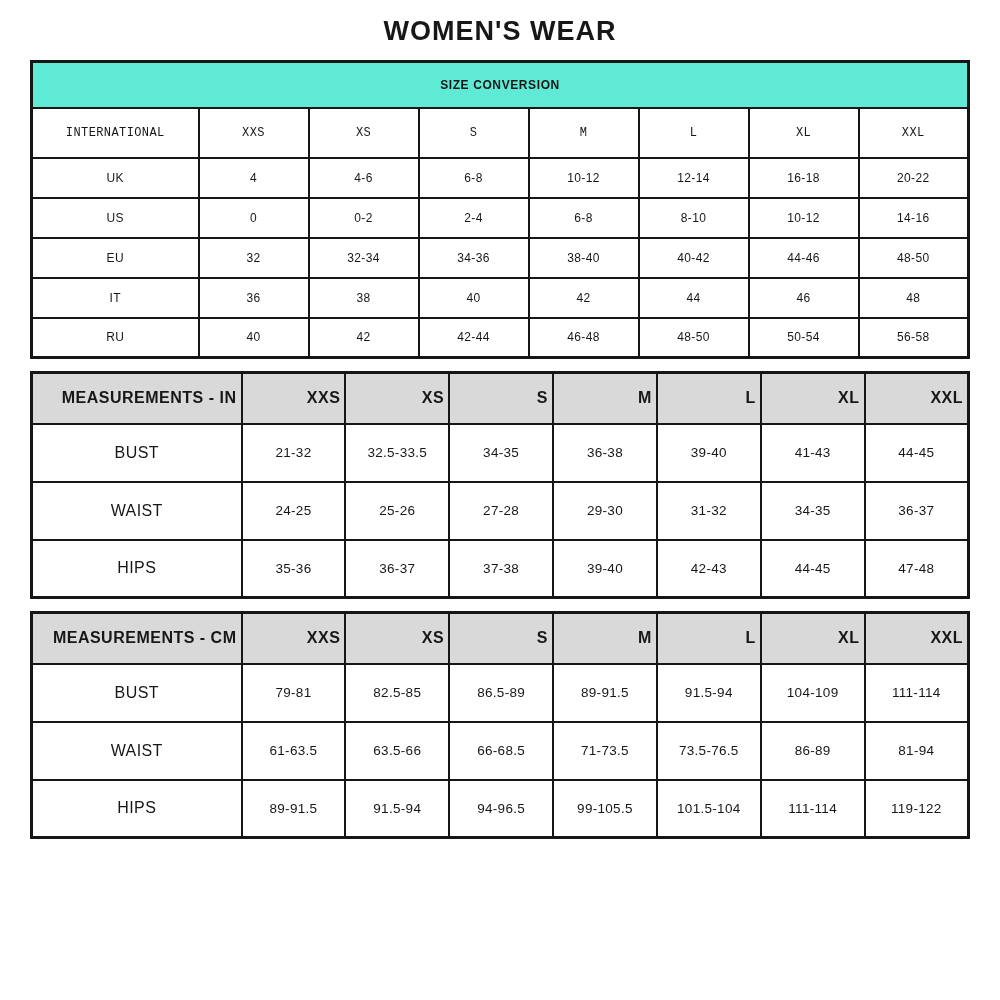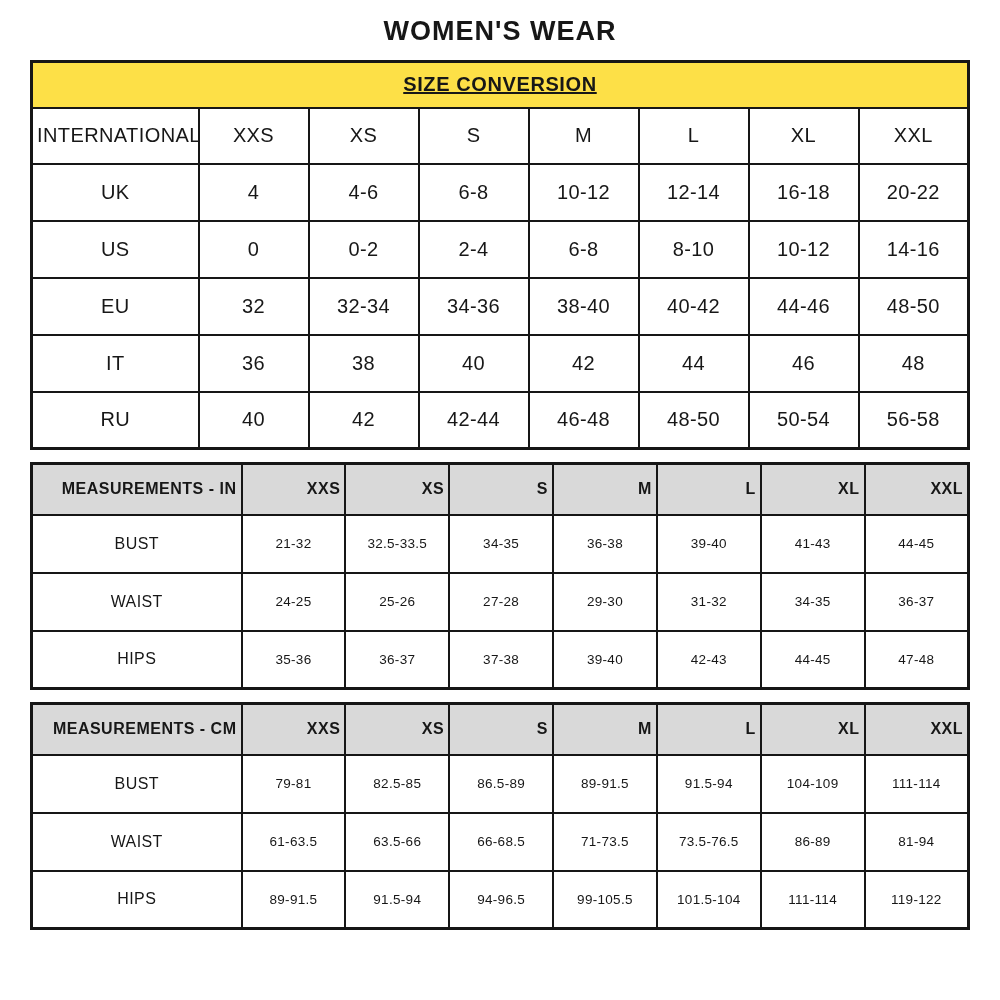--- a/index.html
+++ b/index.html
@@ -36,39 +36,39 @@
   }
   table.tbl th, table.tbl td {
     border: 2px solid #161616;
     text-align: center;
     vertical-align: middle;
     padding: 0 4px;
     overflow: hidden;
   }
   
   tr.band th {
-    background: #fde047;
+    background: #5eead4;
     height: 46px;
-    font-size: 20px;
+    font-size: 12px;
     font-weight: bold;
     letter-spacing: 0.6px;
-    text-decoration: underline;
   }
   
   #size-table tr.cols th {
-    height: 56px;
-    font-size: 20px;
+    height: 50px;
+    font-size: 12px;
     font-weight: normal;
     letter-spacing: 0.4px;
     background: #ffffff;
+    font-family: Liberation Mono, monospace;
   }
   
   #size-table tbody th, #size-table tbody td {
-    height: 57px;
-    font-size: 20px;
+    height: 40px;
+    font-size: 12px;
     font-weight: normal;
     letter-spacing: 0.4px;
   }
   
   table.meas tr.cols th {
     background: #d9d9d9;
     height: 51px;
     font-size: 16px;
     font-weight: bold;
     letter-spacing: 0.5px;

